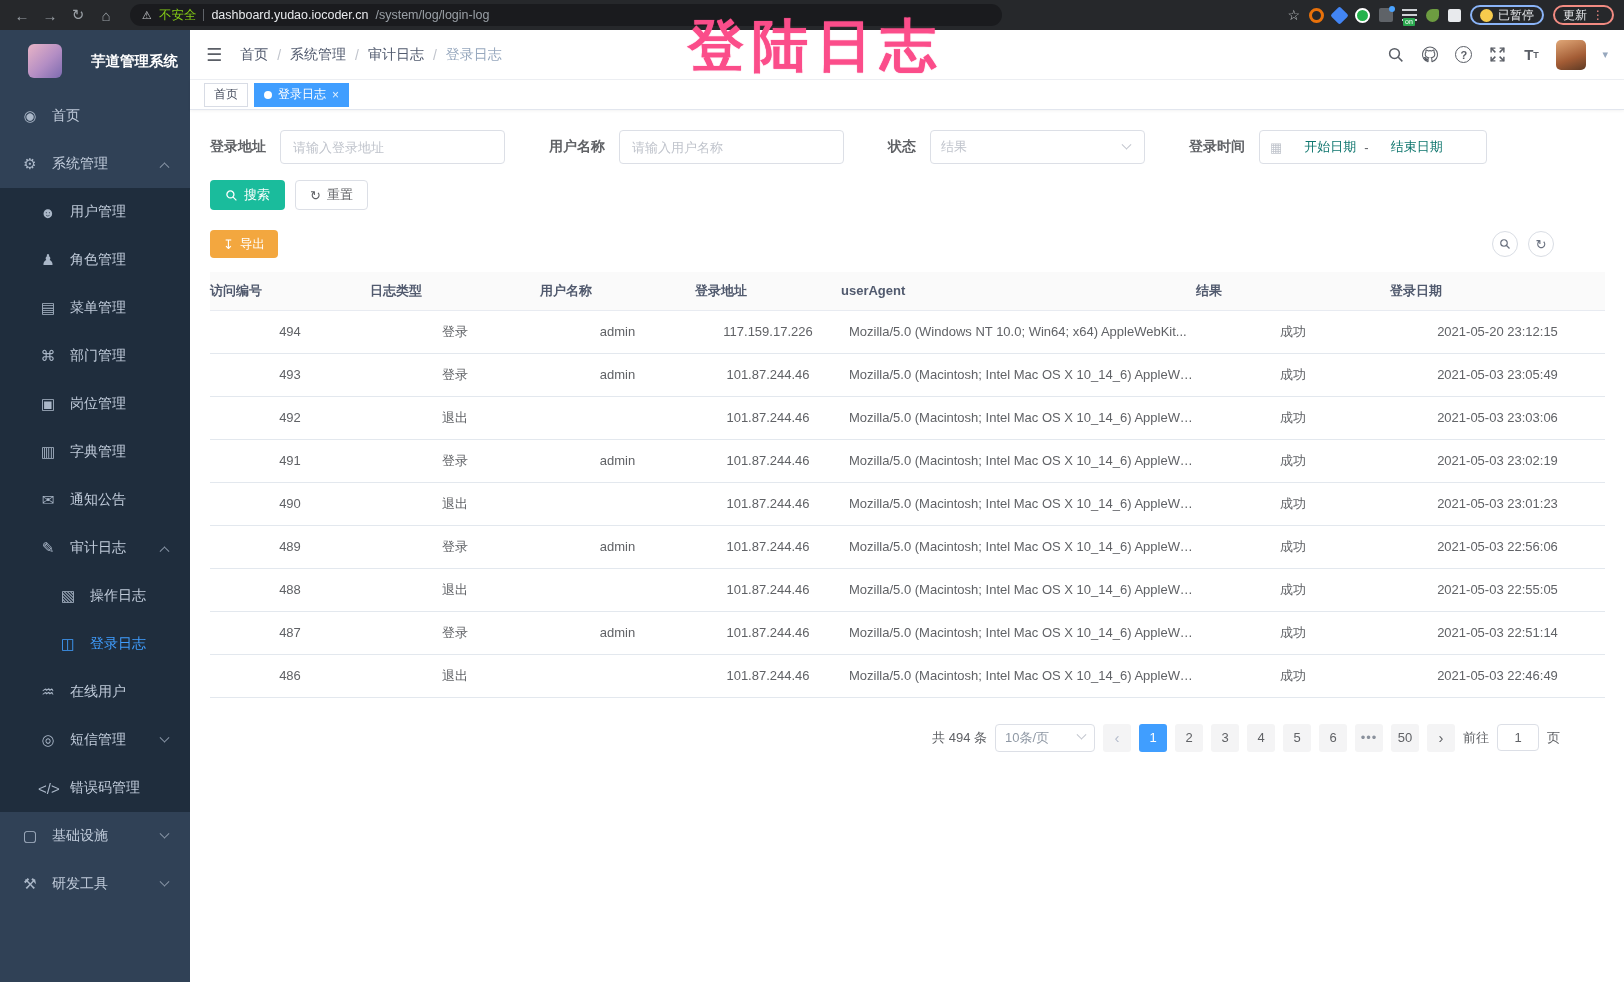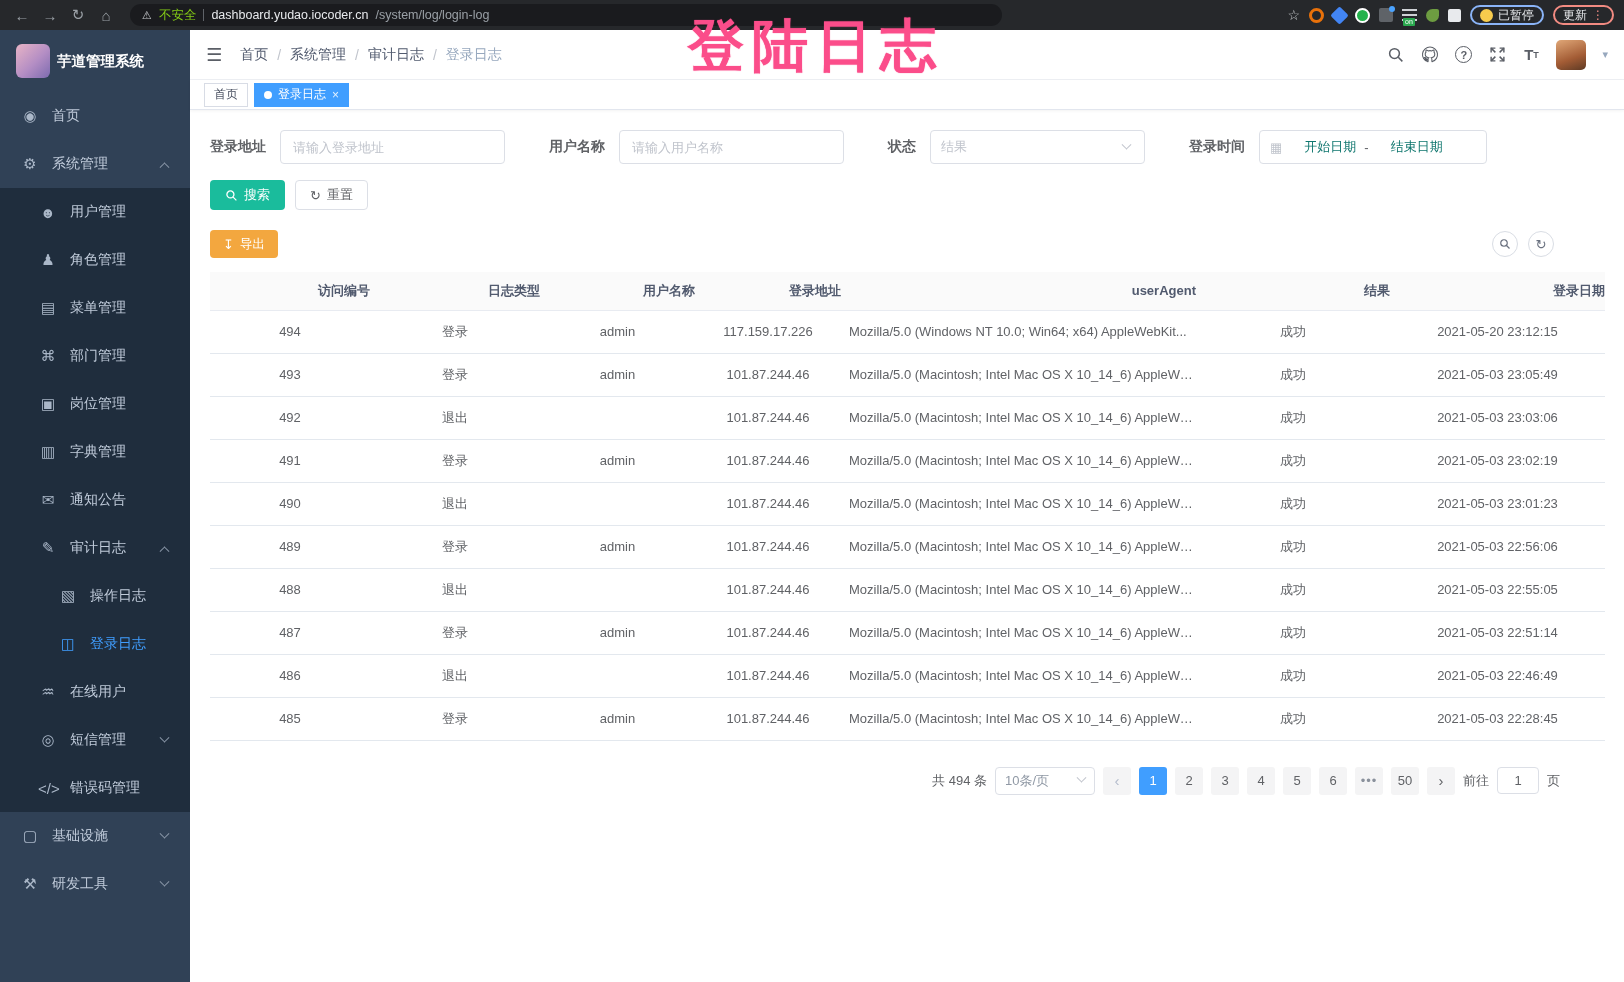--- a/index.html
+++ b/index.html
@@ -29,21 +29,21 @@
   .ext-puzzle { width:13px;height:13px; background:#e8eaed; border-radius:2px; }
   .pill { height:20px; border-radius:10px; display:flex; align-items:center; padding:0 8px; gap:5px; font-size:12px; color:#e8eaed; }
   .pill-paused { border:2px solid #8ab4f8; }
   .emoji-face { width:13px;height:13px;border-radius:50%; background:#f7cb4d; }
   .pill-update { border:2px solid #f28b82; }
   .kebab { color:#f28b82; font-size:12px; }
 
   
   .app { display:flex; height:952px; }
   .sidebar { width:190px; background:#304156; flex-shrink:0; color:#bfcbd9; overflow:hidden; }
-  .logo-row { height:62px; display:flex; align-items:center; padding-left:16px; gap:7px; }
+  .logo-row { height:62px; display:flex; align-items:center; padding-left:28px; gap:29px; }
   .logo-img { width:34px; height:34px; border-radius:6px; background:linear-gradient(135deg,#e8b4c6 0%,#b48ec4 55%,#7d6bb0 100%); flex-shrink:0; }
   .logo-title { color:#fff; font-size:14.5px; font-weight:bold; white-space:nowrap; }
   .menu-item { height:48px; display:flex; align-items:center; font-size:14px; cursor:pointer; white-space:nowrap; }
   .menu-item.l1 { padding-left:20px; }
   .menu-item.l2 { padding-left:38px; background:#1f2d3d; }
   .menu-item.l3 { padding-left:58px; background:#1f2d3d; }
   .mi-icon { width:20px; margin-right:12px; text-align:center; font-size:15px; color:#aab7c8; flex-shrink:0; }
   .mi-label { color:#c0cbda; }
   .menu-item.active .mi-label, .menu-item.active .mi-icon { color:#409eff; }
   .chev { width:7px; height:7px; border-right:1.5px solid #8a97a8; border-bottom:1.5px solid #8a97a8; margin-left:auto; margin-right:22px; flex-shrink:0; }
@@ -90,21 +90,21 @@
   .btn-search { background:#1abc9c; color:#fff; }
   .btn-reset { border-color:#dcdfe6; color:#606266; }
   .btn-ic { font-size:13px; line-height:1; }
 
   .export-row { margin-top:20px; display:flex; align-items:center; }
   .btn-export { background:#f3a73f; color:#fff; height:28px; padding:0 12px; font-size:12.5px; }
   .row-tools { margin-left:auto; display:flex; gap:10px; margin-right:46px; }
   .tool-circle { width:26px; height:26px; border-radius:50%; border:1px solid #d9dde4; background:#fff; display:flex; align-items:center; justify-content:center; color:#6b7280; font-size:13px; cursor:pointer; }
 
   table.log-table { margin-top:14px; width:100%; border-collapse:collapse; table-layout:fixed; }
-  .log-table th { background:#fafafa; height:38px; font-size:13px; color:#515a6e; font-weight:600; text-align:right; border-bottom:1px solid #e8ebf1; }
+  .log-table th { background:#fafafa; height:38px; font-size:13px; color:#515a6e; font-weight:600; text-align:left; border-bottom:1px solid #e8ebf1; }
   .log-table td { height:43px; text-align:center; font-size:13px; color:#606266; border-bottom:1px solid #e3e8ee; overflow:hidden; white-space:nowrap; text-overflow:ellipsis; }
   .log-table td.td-ua { text-align:left; padding-left:8px; }
 
   .pager { display:flex; align-items:center; justify-content:flex-end; margin-top:26px; margin-right:40px; gap:8px; font-size:13px; color:#606266; }
   .size-select { width:100px; height:28px; border:1px solid #dcdfe6; border-radius:4px; display:flex; align-items:center; justify-content:space-between; padding:0 9px; color:#9099a5; cursor:pointer; }
   .size-select .chev { border-color:#c0c4cc; margin:0; }
   .pg-btn { min-width:28px; height:28px; background:#f4f4f5; border-radius:3px; display:inline-flex; align-items:center; justify-content:center; padding:0 4px; cursor:pointer; color:#606266; }
   .pg-btn.active { background:#409eff; color:#fff; }
   .pg-arrow { font-size:15px; color:#b4bccc; }
   .pg-next { color:#606266; }
@@ -443,29 +443,20 @@
             </tr>
             <tr>
               <td>486</td>
               <td>退出</td>
               <td></td>
               <td>101.87.244.46</td>
               <td class="td-ua">Mozilla/5.0 (Macintosh; Intel Mac OS X 10_14_6) AppleWe...</td>
               <td>成功</td>
               <td>2021-05-03 22:46:49</td>
             </tr>
-            <tr>
-              <td>485</td>
-              <td>登录</td>
-              <td>admin</td>
-              <td>101.87.244.46</td>
-              <td class="td-ua">Mozilla/5.0 (Macintosh; Intel Mac OS X 10_14_6) AppleWe...</td>
-              <td>成功</td>
-              <td>2021-05-03 22:28:45</td>
-            </tr>
           </tbody>
       </table>
 
       <div class="pager">
         <span>共 494 条</span>
         <div class="size-select">
           <span>10条/页</span>
           <span class="chev down"></span>
         </div>
         <span class="pg-btn pg-arrow">‹</span>

